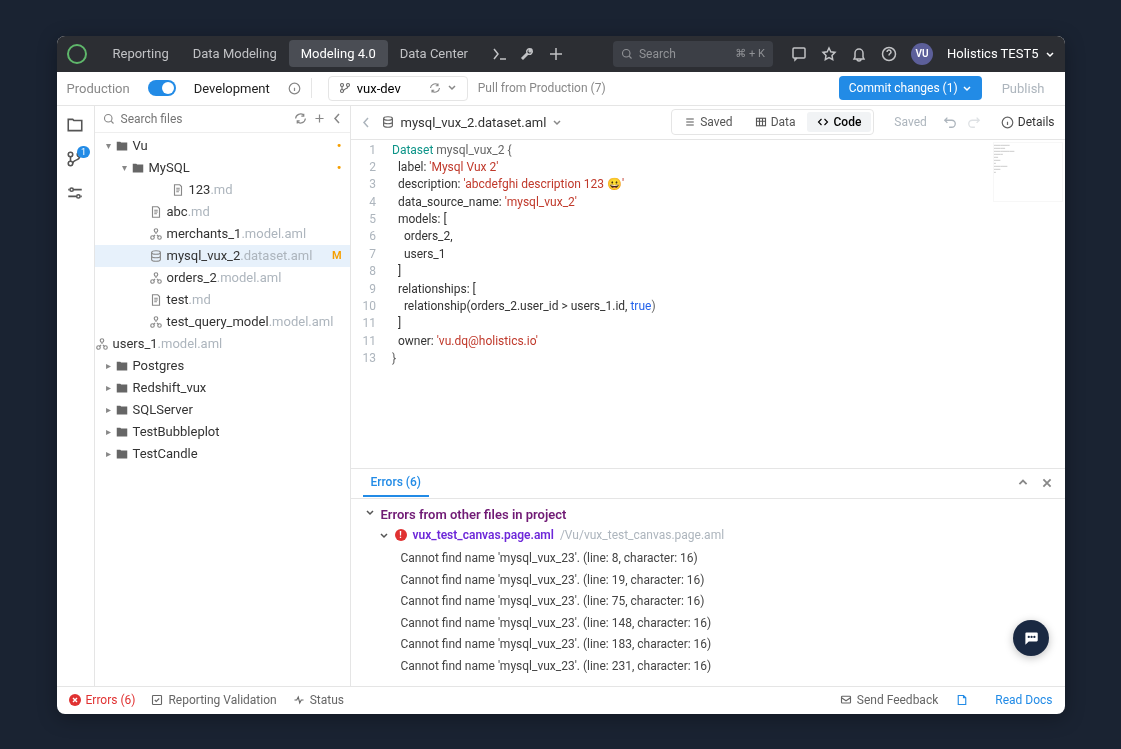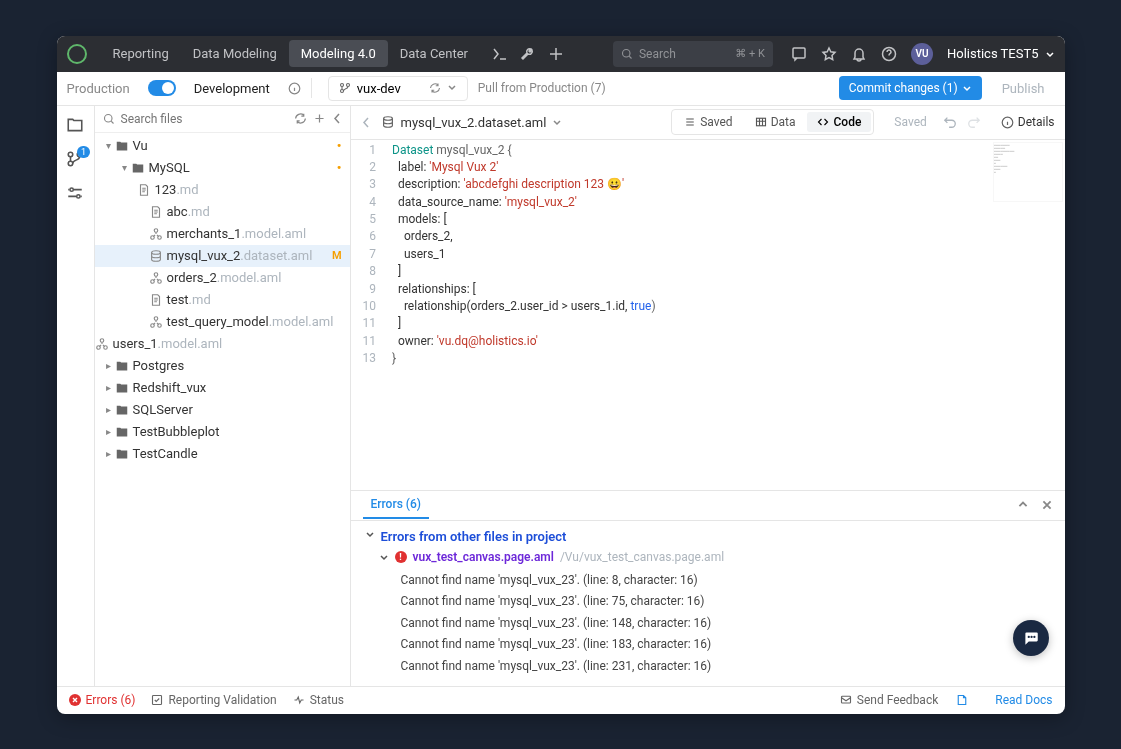--- a/index.html
+++ b/index.html
@@ -65,21 +65,21 @@
 .tk-str { color:#c0392b; }
 .tk-bool { color:#2563eb; }
 .tk-punc { color:#666; }
 .minimap { position:absolute; top:2px; right:2px; width:70px; height:60px; opacity:0.45; font-size:3px; line-height:3px; color:#888; overflow:hidden; border:1px solid #eee; }
 
 .errors-panel { border-top:1px solid #e5e5e5; display:flex; flex-direction:column; font-size:13px; }
 .errors-tabs { display:flex; align-items:center; border-bottom:1px solid #e5e5e5; padding: 0 12px; height:30px; }
 .errors-tab { color:#228be6; font-size:12px; padding:6px 8px; border-bottom:2px solid #228be6; font-weight:500; }
 .errors-tab-actions { margin-left:auto; display:flex; gap:12px; color:#888; }
 .errors-body { padding: 8px 14px; overflow-y:auto; max-height:190px; }
-.err-group { display:flex; align-items:flex-start; gap:6px; font-size:13px; font-weight:600; margin-bottom:6px; color:#1d4ed8; }
+.err-group { display:flex; align-items:flex-start; gap:6px; font-size:13px; font-weight:600; margin-bottom:6px; color:#701a75; }
 .err-file { display:flex; align-items:center; gap:6px; font-size:12px; margin:4px 0 6px 14px; }
 .err-file .path { color:#adb5bd; }
 .err-red { width:12px; height:12px; border-radius:50%; background:#e03131; color:#fff; font-size:9px; display:flex; align-items:center; justify-content:center; font-weight:bold; }
 .err-line { font-size:12px; color:#444; margin-left:36px; line-height:1.8; }
 
 .statusbar { height:28px; border-top:1px solid #e5e5e5; display:flex; align-items:center; padding:0 12px; gap:16px; font-size:12px; color:#666; }
 .status-item { display:flex; align-items:center; gap:5px; cursor:pointer; }
 .status-errors { color:#e03131; }
 .status-right { margin-left:auto; display:flex; gap:18px; align-items:center; }
 .read-docs { color:#228be6;gap:27px; }
@@ -260,21 +260,21 @@
           <div class="tree-row" style="padding-left: 24px;">
             <span class="chev">▾</span>
             <span class="folder-icon">
               <svg width="14" height="14" viewBox="0 0 16 16" fill="#666">
                 <path d="M2 3h4l1 1h7v9H2z"></path>
               </svg>
             </span>
             <span class="fname">MySQL</span>
             <span class="mdot">•</span>
           </div>
-          <div class="tree-row" style="padding-left: 42px;">
+          <div class="tree-row" style="padding-left: 76px;">
             <span class="file-icon">
               <svg width="14" height="14" viewBox="0 0 16 16" fill="none" stroke="#888" stroke-width="1.3">
                 <path d="M4 2h6l2 2v10H4z"></path>
                 <path d="M6 6h4M6 8h4M6 10h3"></path>
               </svg>
             </span>
             <span class="fname">123<span class="fext">.md</span></span>
           </div>
           <div class="tree-row" style="padding-left: 54px;">
             <span class="file-icon">
@@ -499,20 +499,21 @@
           <div class="err-file">
             <svg width="10" height="10" viewBox="0 0 10 10" stroke="#555" stroke-width="1.5" fill="none">
                 <path d="M2 4l3 3 3-3"></path>
               </svg>
             <span class="err-red">!</span>
             <span style="font-weight:600;color:#6d28d9;">vux_test_canvas.page.aml</span>
             <span class="path">/Vu/vux_test_canvas.page.aml</span>
           </div>
           <div id="error-items">
               <div class="err-line">Cannot find name 'mysql_vux_23'. (line: 8, character: 16)</div>
+              <div class="err-line">Cannot find name 'mysql_vux_23'. (line: 19, character: 16)</div>
               <div class="err-line">Cannot find name 'mysql_vux_23'. (line: 75, character: 16)</div>
               <div class="err-line">Cannot find name 'mysql_vux_23'. (line: 148, character: 16)</div>
               <div class="err-line">Cannot find name 'mysql_vux_23'. (line: 183, character: 16)</div>
               <div class="err-line">Cannot find name 'mysql_vux_23'. (line: 231, character: 16)</div>
             </div>
         </div>
       </div>
     </div>
 
     <div class="chat-bubble">

